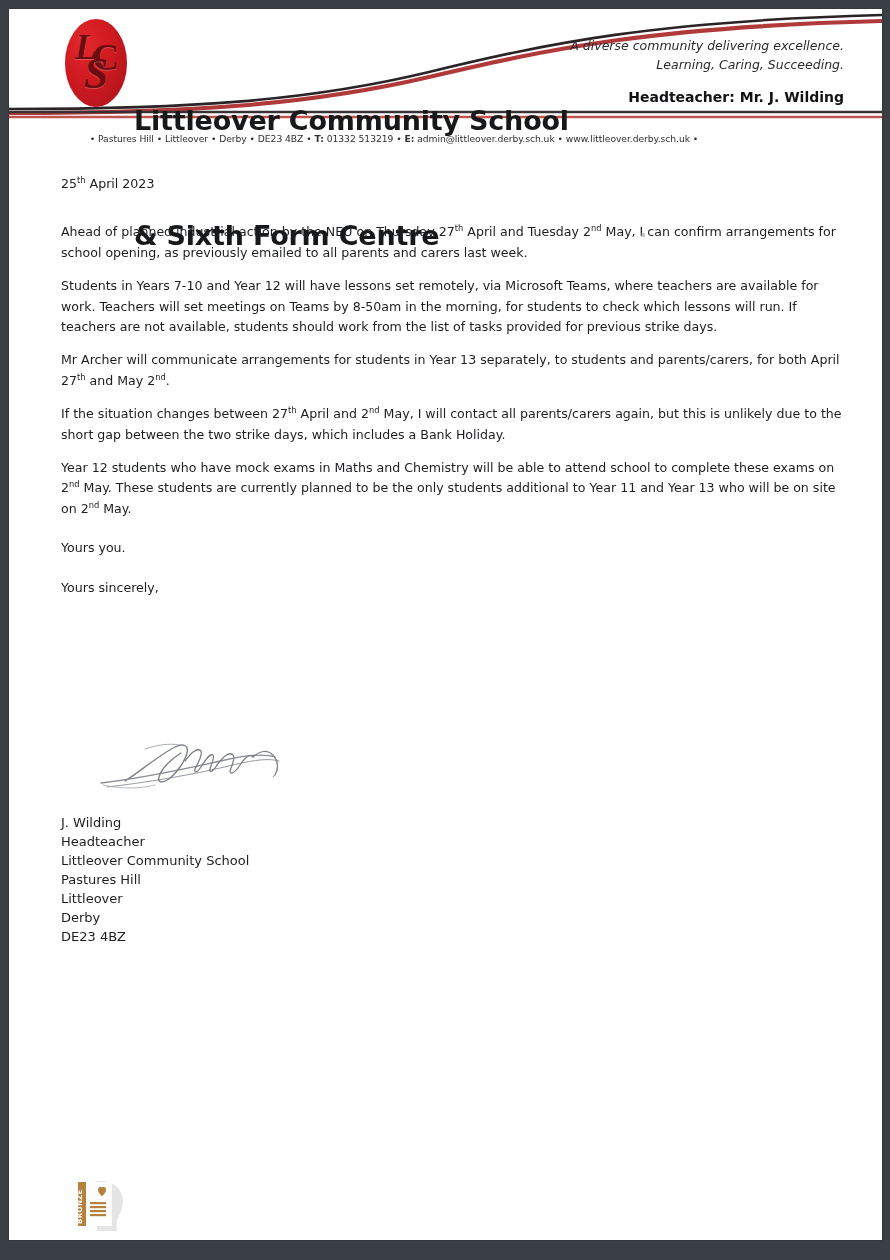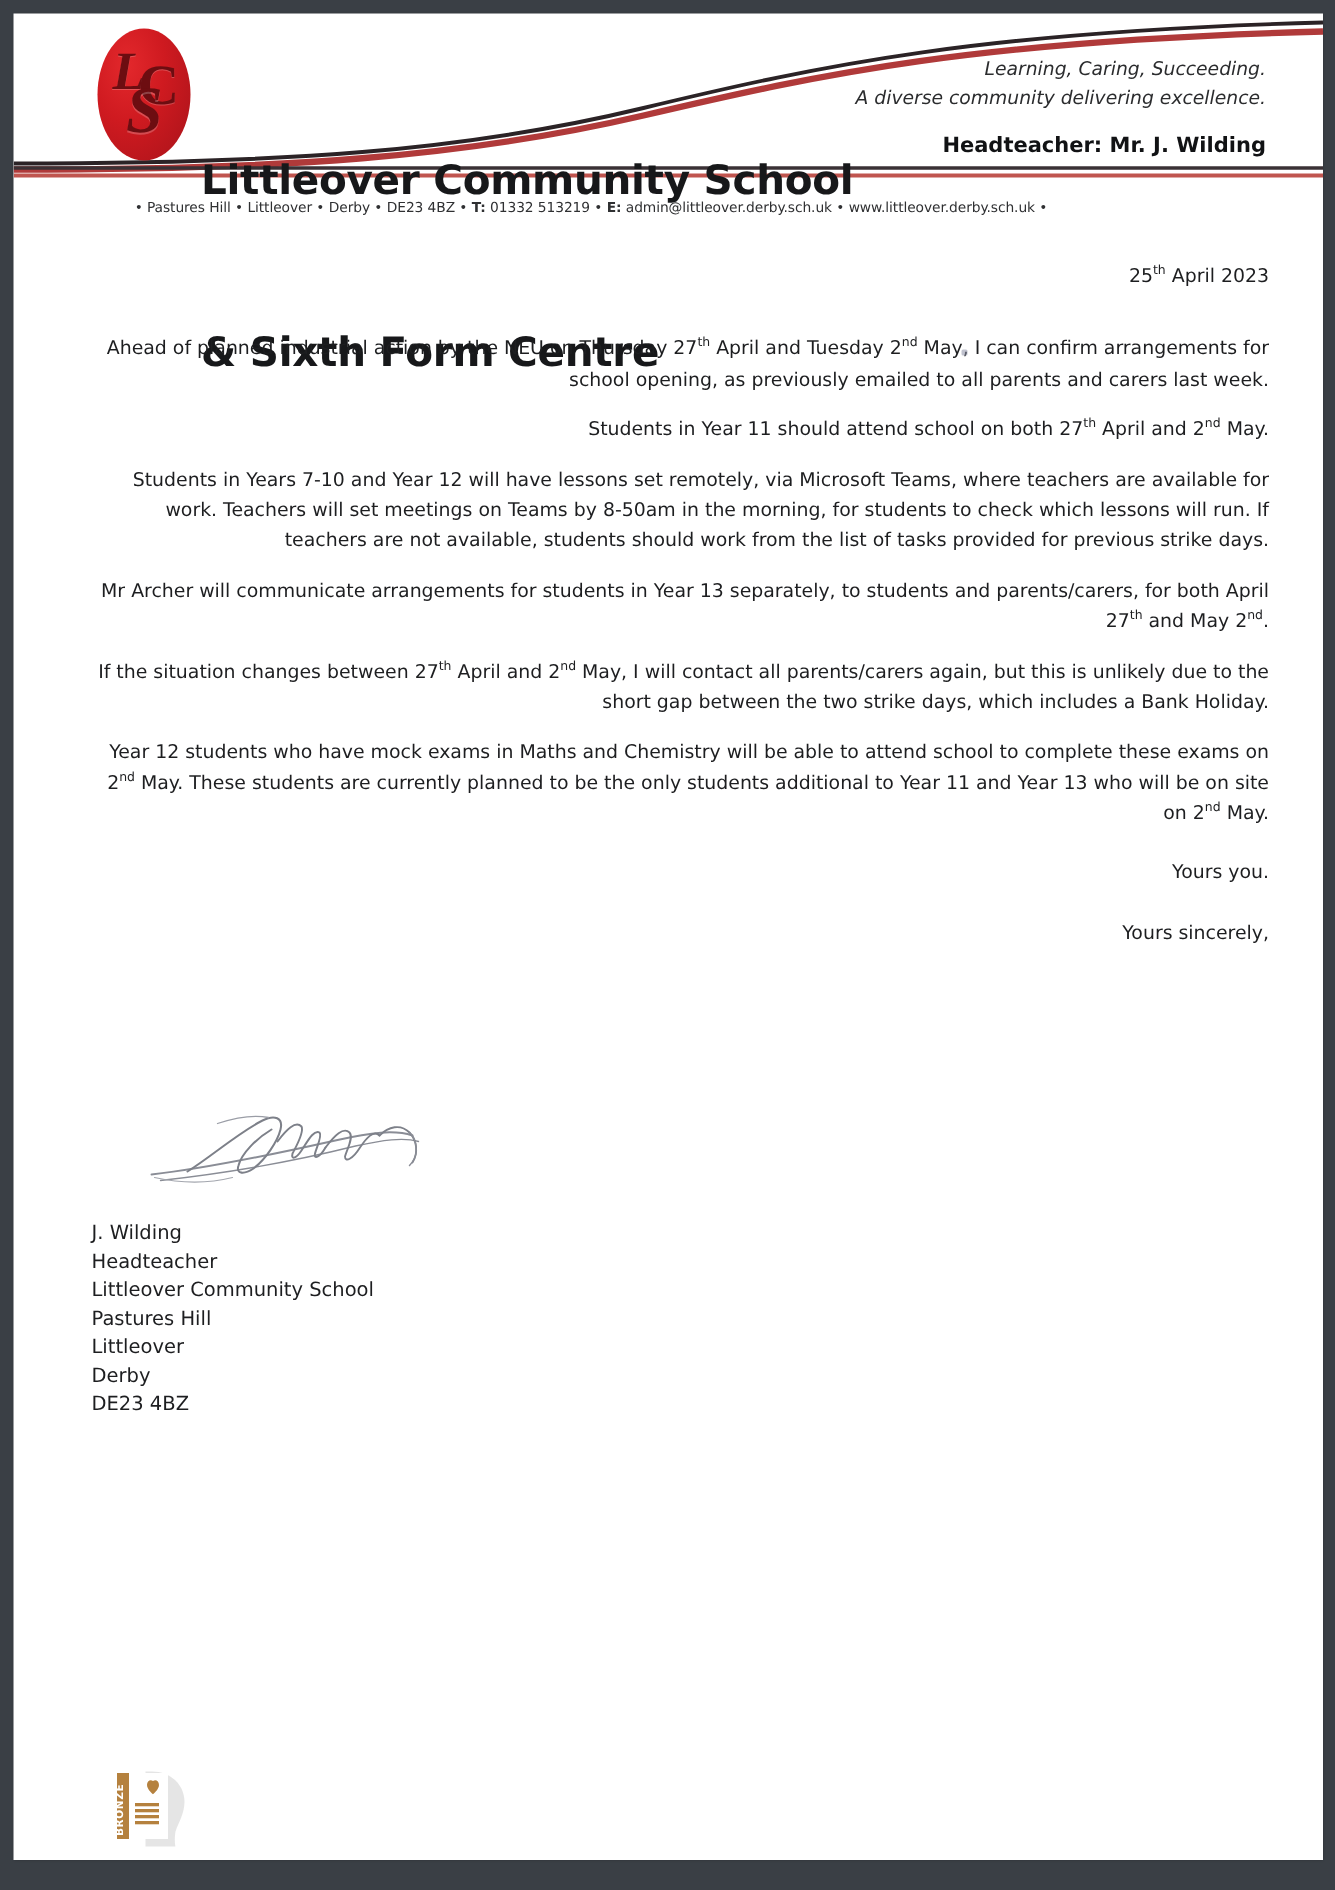--- a/index.html
+++ b/index.html
@@ -145,21 +145,21 @@
     left: 52px;
     top: 165px;
     width: 785px;
     color: #1d1e20;
     font-family: "DejaVu Sans", sans-serif;
     font-size: 12.6px;
     line-height: 1.62;
   }
   .para {
     margin: 0 0 13px 0;
-    text-align: right;
+    text-align: left;
   }
   #date-line { margin-bottom: 28px; }
   #thank-you { margin-top: 19px; margin-bottom: 0; }
   #yours { margin-top: 20px; margin-bottom: 0; }
   sup {
     font-size: 0.66em;
     vertical-align: super;
     line-height: 0;
   }
 
@@ -230,40 +230,39 @@
         <span class="crest-s">S</span>
       </div>
     </div>
 
     <div id="school-name">
       <span class="nm-line">Littleover Community School</span>
       <span class="nm-line">&amp; Sixth Form Centre</span>
     </div>
 
     <div id="motto-block">
+      <div class="motto-line">A diverse community delivering excellence.</div>
       <div class="motto-line">Learning, Caring, Succeeding.</div>
-      <div class="motto-line">A diverse community delivering excellence.</div>
     </div>
 
     <div id="headteacher-line">Headteacher: Mr. J. Wilding</div>
 
     <div id="address-bar">
       <span>•&nbsp;</span><span>Pastures Hill</span><span>&nbsp;•&nbsp;</span><span>Littleover</span><span>&nbsp;•&nbsp;</span><span>Derby</span><span>&nbsp;•&nbsp;</span><span>DE23 4BZ</span><span>&nbsp;•&nbsp;</span><b>T:</b><span>&nbsp;</span><span>01332 513219</span><span>&nbsp;•&nbsp;</span><b>E:</b><span>&nbsp;</span><span>admin@littleover.derby.sch.uk</span><span>&nbsp;•&nbsp;</span><span>www.littleover.derby.sch.uk</span><span>&nbsp;•</span>
     </div>
   </div>
 
   <div id="letter-body">
 
     <p class="para" id="date-line"><span>25</span><sup>th</sup><span> April 2023</span></p>
 
 
 
     <p class="para">Ahead of planned industrial action by the NEU on Thursday 27<sup>th</sup> April and Tuesday 2<sup>nd</sup> May, I can confirm arrangements for school opening, as previously emailed to all parents and carers last week.</p>
 
-    <p class="para">Students in Year 11 should attend school on both 27<sup>th</sup> April and 2<sup>nd</sup> May.</p>
 
     <p class="para">Students in Years 7-10 and Year 12 will have lessons set remotely, via Microsoft Teams, where teachers are available for work. Teachers will set meetings on Teams by 8-50am in the morning, for students to check which lessons will run.  If teachers are not available, students should work from the list of tasks provided for previous strike days.</p>
 
     <p class="para">Mr Archer will communicate arrangements for students in Year 13 separately, to students and parents/carers, for both April 27<sup>th</sup> and May 2<sup>nd</sup>.</p>
 
     <p class="para">If the situation changes between 27<sup>th</sup> April and 2<sup>nd</sup> May, I will contact all parents/carers again, but this is unlikely due to the short gap between the two strike days, which includes a Bank Holiday.</p>
 
     <p class="para">Year 12 students who have mock exams in Maths and Chemistry will be able to attend school to complete these exams on 2<sup>nd</sup> May. These students are currently planned to be the only students additional to Year 11 and Year 13 who will be on site on 2<sup>nd</sup> May.</p>
 
     <p class="para" id="thank-you">Yours you.</p>

